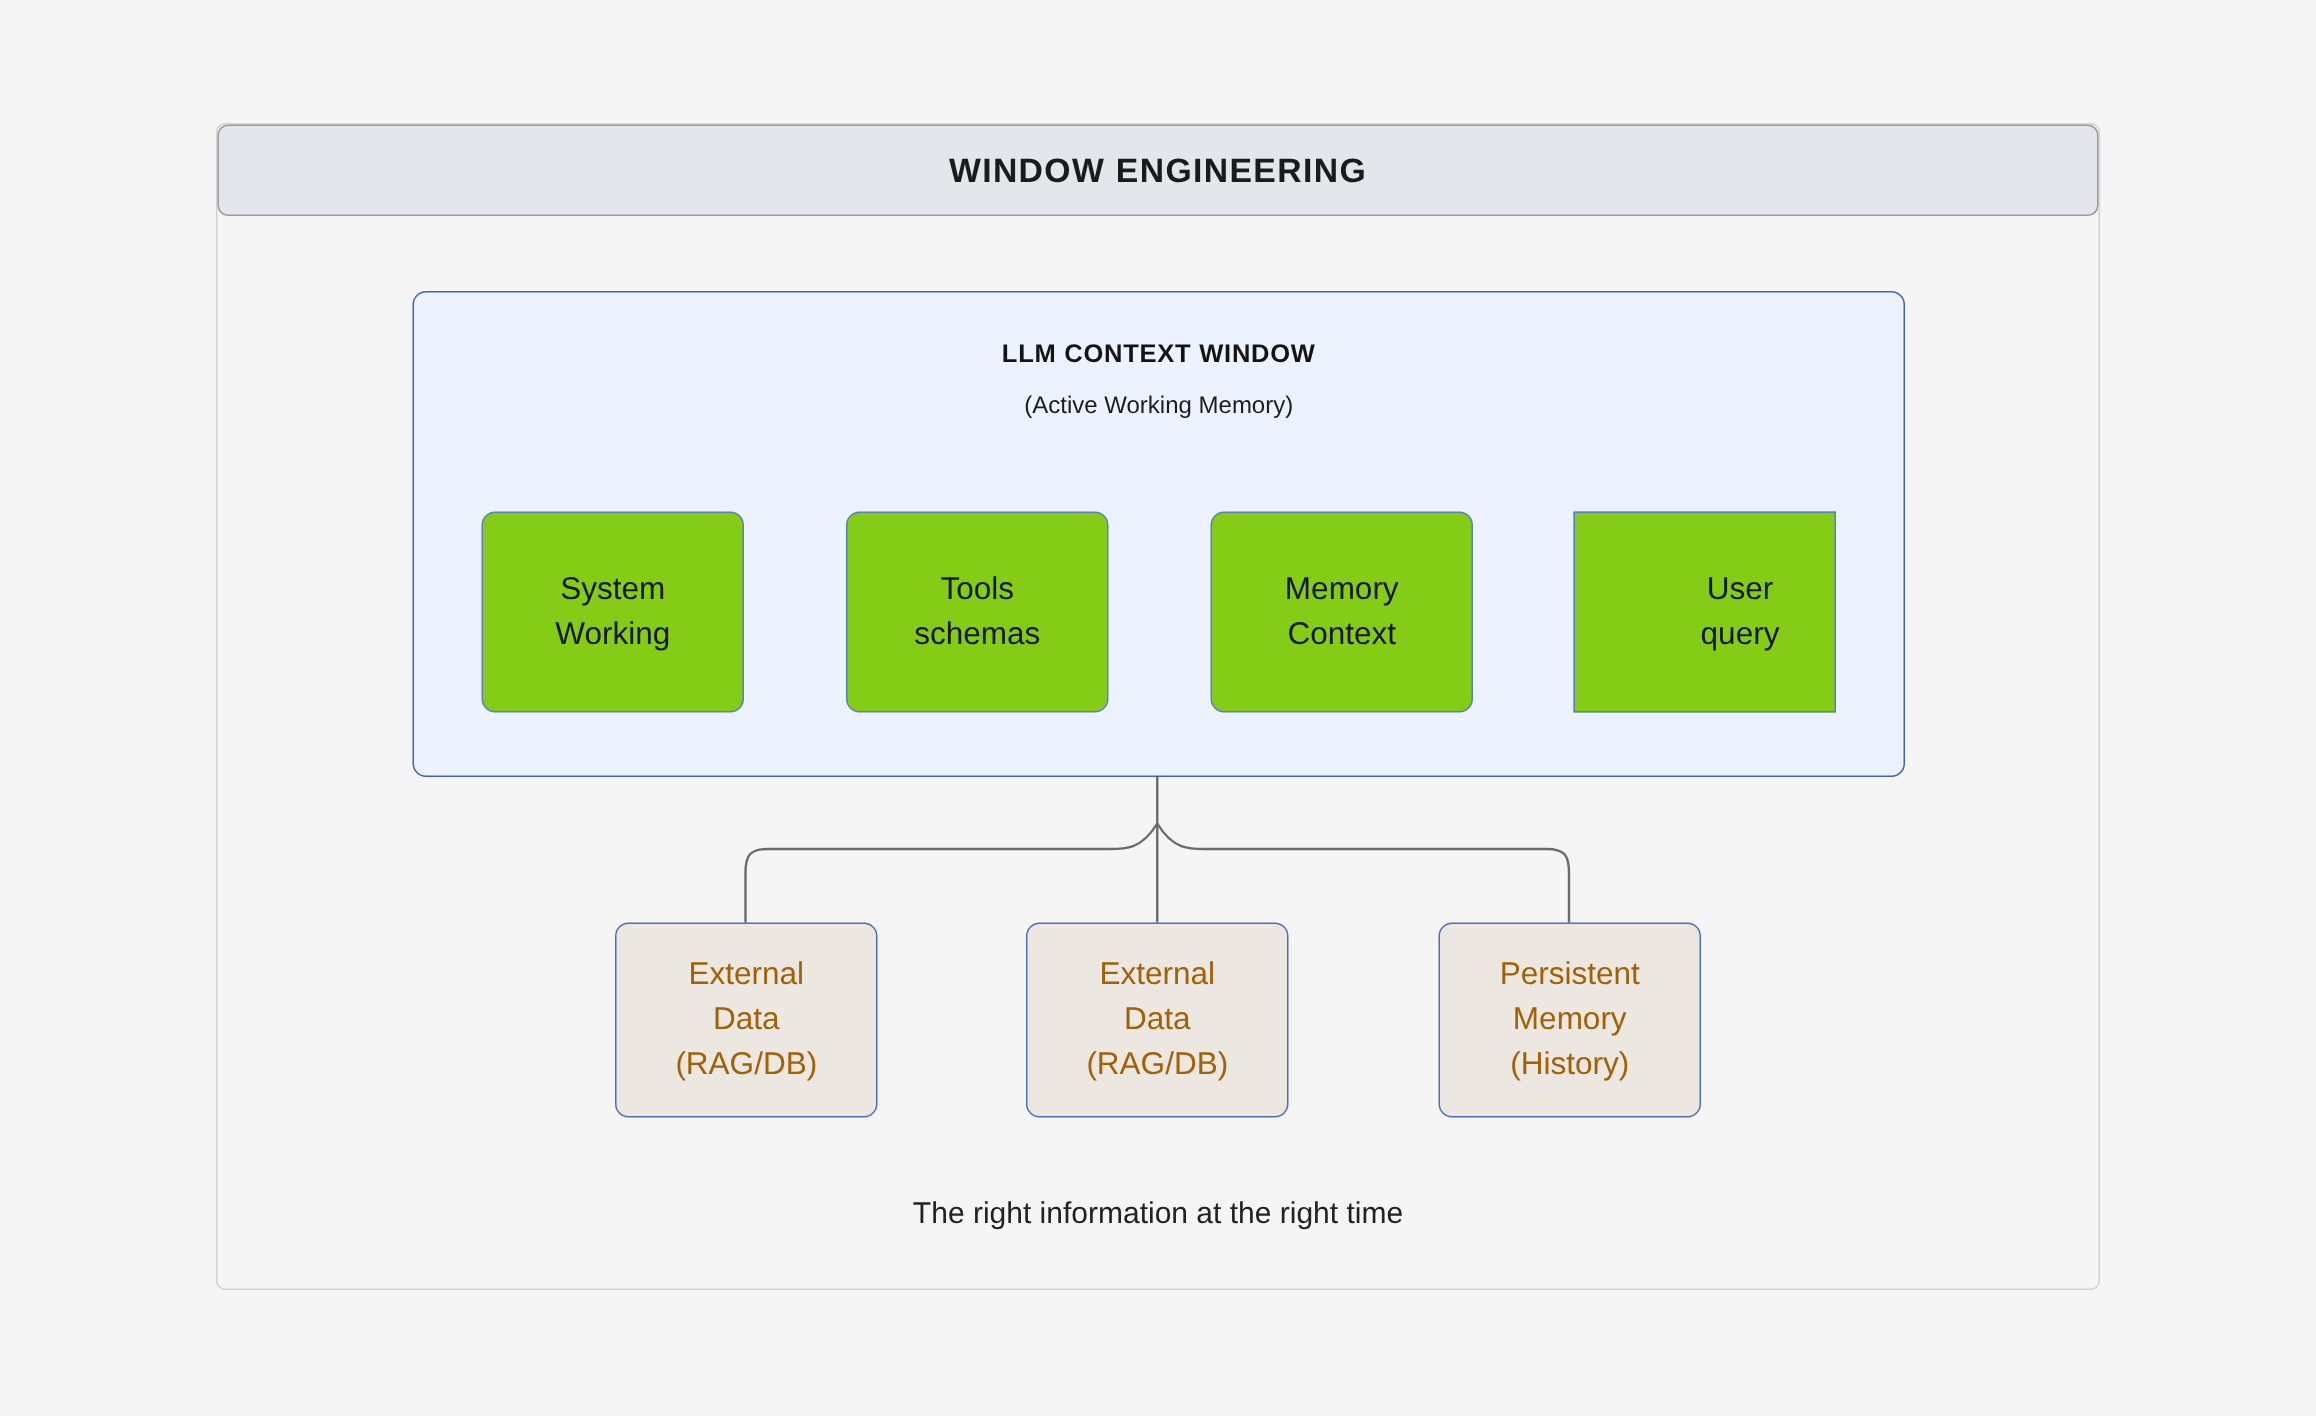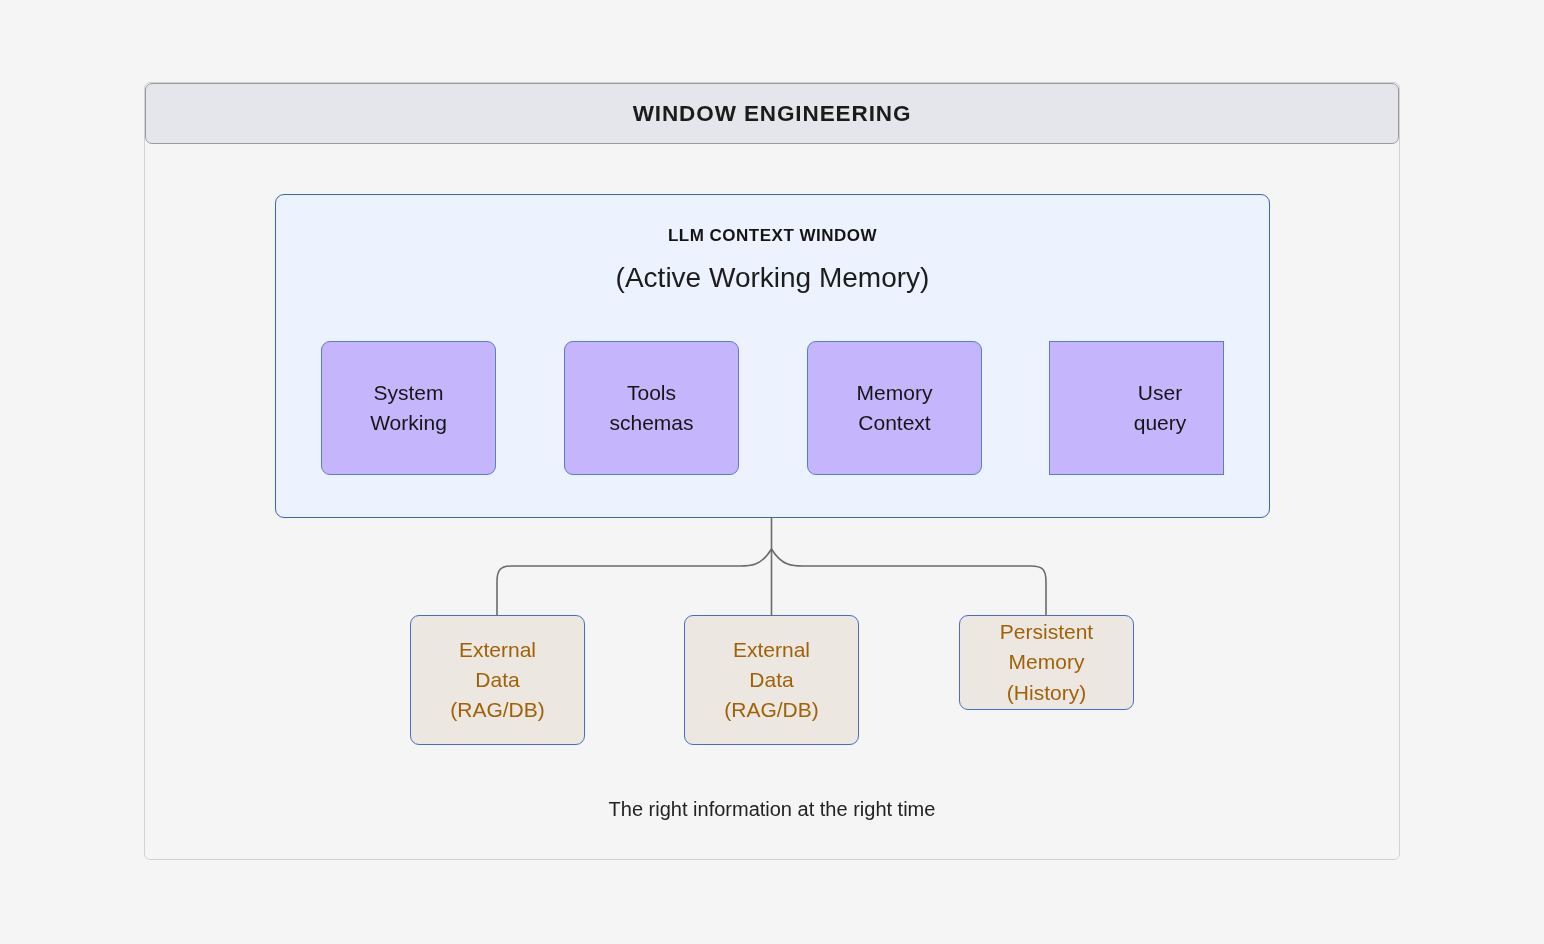--- a/index.html
+++ b/index.html
@@ -81,29 +81,29 @@
     font-weight: bold;
     letter-spacing: 0.5px;
     color: #141414;
   }
   .cw-subheading {
     position: absolute;
     left: 0;
     top: 67px;
     width: 100%;
     text-align: center;
-    font-size: 28px;
+    font-size: 16px;
     color: #1c1c1c;
   }
 
   
   .comp-box {
     position: absolute;
     box-sizing: border-box;
-    background: #c4b5fd;
+    background: #84cc16;
     border: 1.3px solid #5b7fc4;
     border-radius: 9px;
     display: flex;
     flex-direction: column;
     align-items: center;
     justify-content: center;
     line-height: 1.44;
     font-size: 21px;
     color: #161616;
   }
@@ -202,21 +202,21 @@
     <span class="ln">Data</span>
     <span class="ln">(RAG/DB)</span>
   </div>
 
   <div class="src-box" style="left:684px; top:615px; width:175px; height:130px;">
     <span class="ln">External</span>
     <span class="ln">Data</span>
     <span class="ln">(RAG/DB)</span>
   </div>
 
-  <div class="src-box" style="left:959px; top:615px; width:175px; height:95px;">
+  <div class="src-box" style="left:959px; top:615px; width:175px; height:130px;">
     <span class="ln">Persistent</span>
     <span class="ln">Memory</span>
     <span class="ln">(History)</span>
   </div>
 
   <div class="caption">The right information at the right time</div>
 
 </div>
 
 </body></html>

